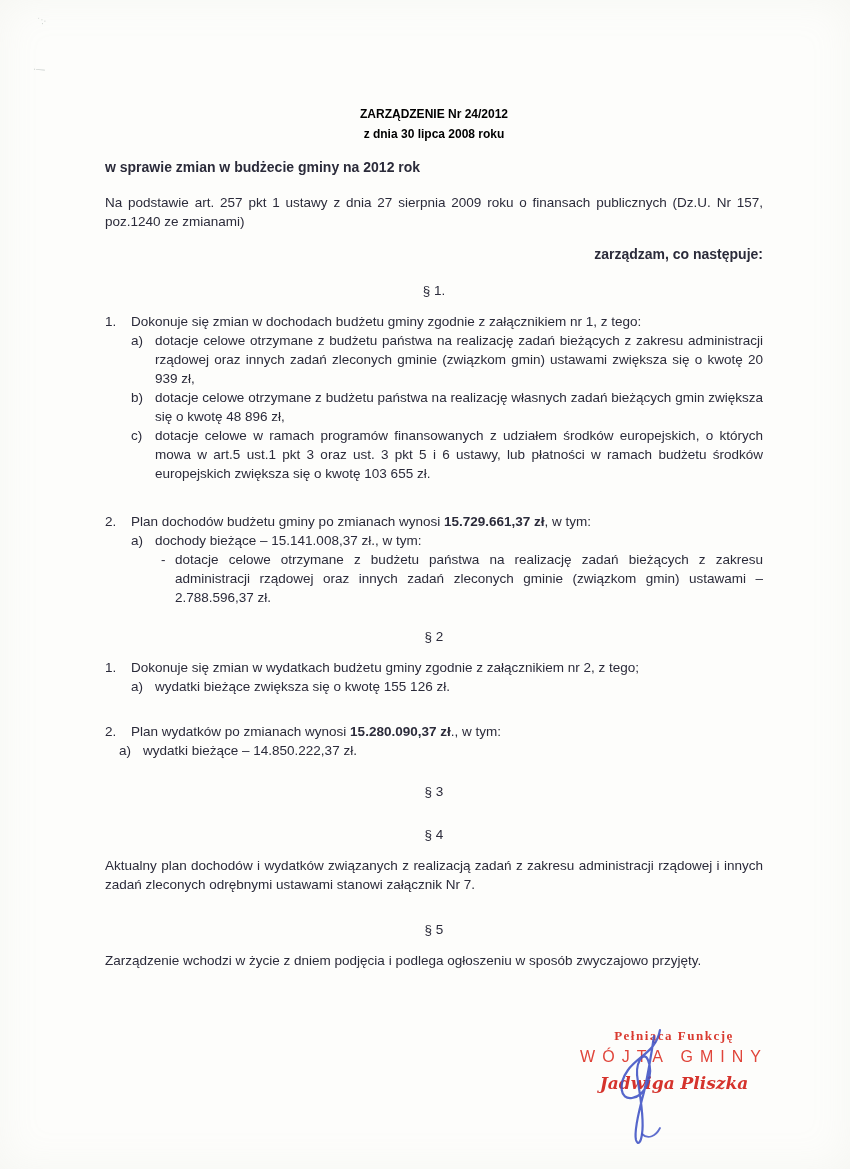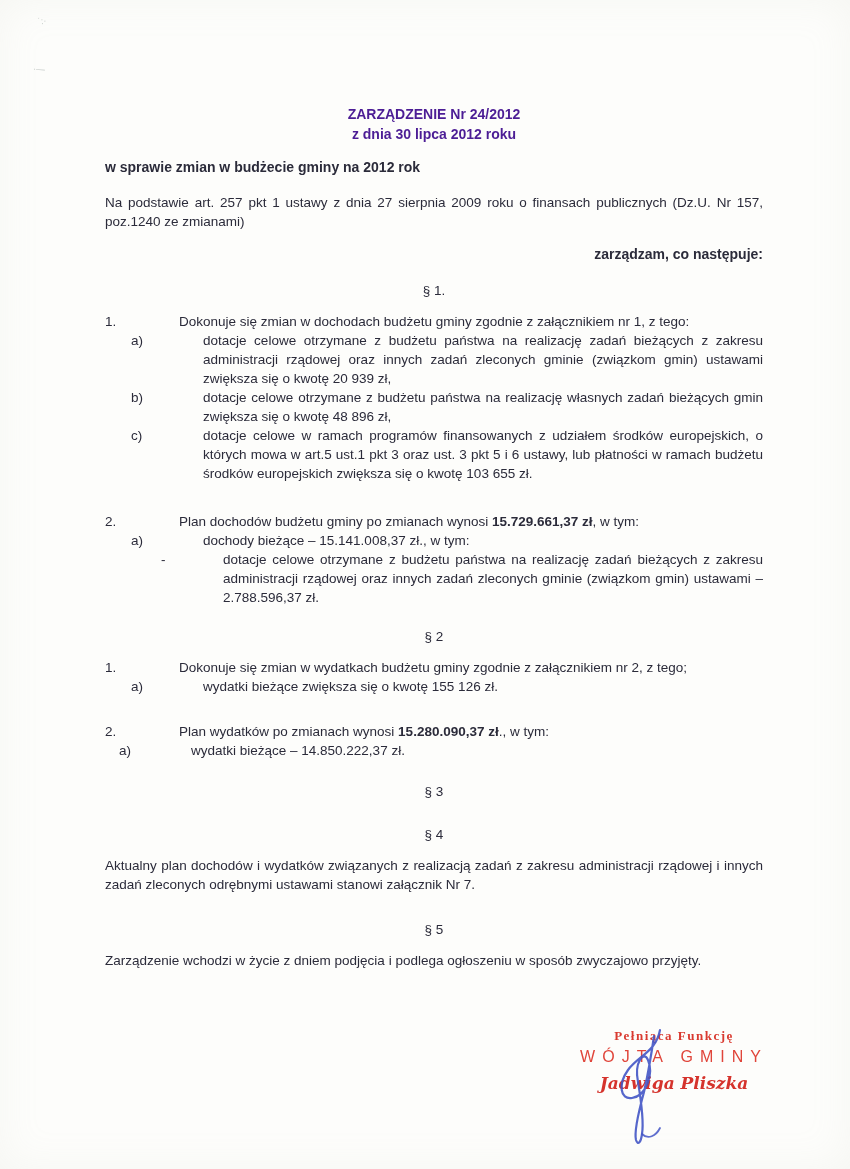--- a/index.html
+++ b/index.html
@@ -16,28 +16,28 @@
     overflow:hidden;
   }
   .content{
     position:absolute;
     left:105px; top:0;
     width:658px;
   }
   .center{text-align:right;}
   .justify{text-align:justify;}
   .title-block{margin-top:104px;}
-  .title-line{font-weight:bold;font-size:14px;line-height:20px;text-align:center;color:#4c1d95;}
+  .title-line{font-weight:bold;font-size:12px;line-height:20px;text-align:center;color:#000000;}
   .subject{font-weight:bold;font-size:14px;}
   .legal{margin-top:16px;}
   .order-intro{margin-top:14px;font-weight:bold;font-size:14px;}
   .sect-head{margin-top:17px;text-align:center;font-size:13.5px;}
   .li{display:flex;margin-top:0;}
   .li .marker{flex:0 0 26px;}
-  .li .txt{flex:1;margin-left:48px;}
+  .li .txt{flex:1;}
   .li.num{margin-top:12px;}
   .li.sub{margin-left:26px;}
   .li.sub .marker{flex:0 0 24px;}
   .li.dash{margin-left:56px;}
   .li.dash .marker{flex:0 0 14px;}
   .gap-lg{height:17px;}
   .par-text{margin-top:12px;}
   
   .scan-mark{position:absolute;color:#9aa3a0;font-size:9px;opacity:0.55;}
   .mark1{left:38px;top:12px;transform:rotate(-8deg);}
@@ -60,21 +60,21 @@
 
 <div class="page">
 
   <span class="scan-mark mark1">˙:·</span>
   <span class="scan-mark mark2">·—</span>
 
   <div class="content">
 
     <div class="title-block">
       <div class="title-line">ZARZĄDZENIE  Nr  24/2012</div>
-      <div class="title-line">z dnia 30 lipca 2012 roku</div>
+      <div class="title-line">z dnia 30 lipca 2008 roku</div>
     </div>
 
     <p class="subject">w sprawie zmian w budżecie gminy na 2012 rok</p>
 
     <p class="legal justify">Na podstawie art. 257 pkt 1 ustawy  z dnia 27 sierpnia 2009 roku o finansach publicznych  (Dz.U. Nr 157, poz.1240  ze zmianami)</p>
 
     <p class="order-intro center">zarządzam, co następuje:</p>
 
     <div class="sect-head">§ 1.</div>
 

